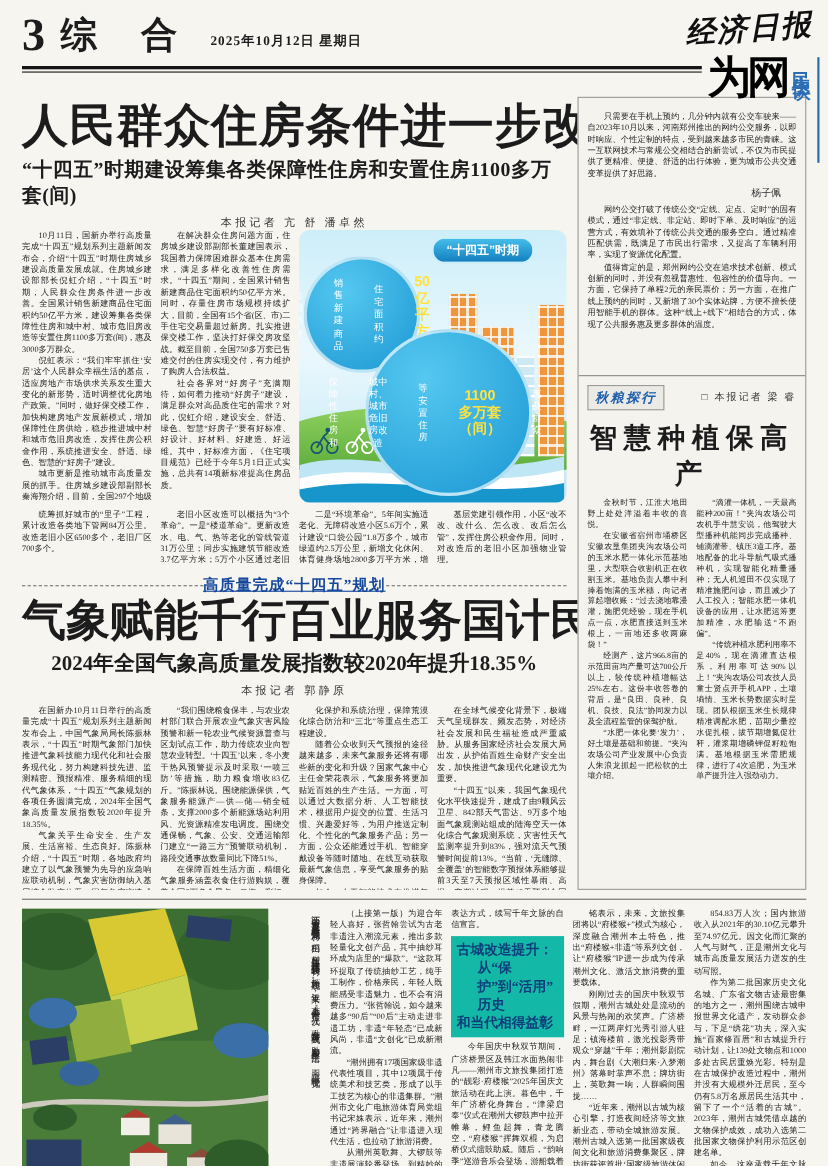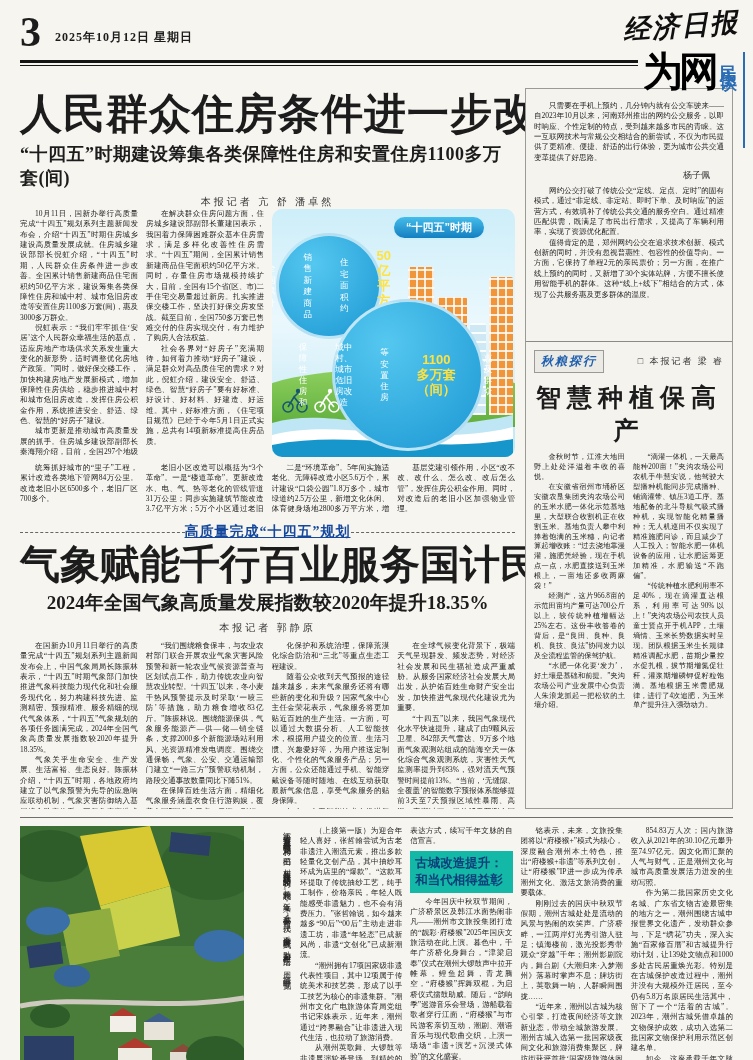--- a/index.html
+++ b/index.html
@@ -101,20 +101,21 @@
   .lead-line { font-size:7.5px; line-height:1.38; text-align:justify; color:#222; }
 </style>
 </head>
 <body>
 
 <div class="page">
 
   <div class="header">
     <div class="header-row">
       <span class="pageno">3</span>
+      <span class="section">综 合</span>
       <span class="date">
         <span>2025年10月12日</span>
         <span>星期日</span>
       </span>
     </div>
     <div class="header-rule"></div>
     <div class="header-rule2"></div>
     <div class="masthead">经济日报</div>
     <div class="col-logo">
       <span class="col-logo-big">为网</span>
@@ -303,20 +304,21 @@
     <div class="b-col">
         <p class="para">（上接第一版）为迎合年轻人喜好，张哲翰尝试为古老非遗注入潮流元素，推出多款轻量化文创产品，其中抽纱耳环成为店里的“爆款”。“这款耳环提取了传统抽纱工艺，纯手工制作，价格亲民，年轻人既能感受非遗魅力，也不会有消费压力。”张哲翰说，如今越来越多“90后”“00后”主动走进非遗工坊，非遗“年轻态”已成新风尚，非遗“文创化”已成新潮流。</p>
         <p class="para">“潮州拥有17项国家级非遗代表性项目，其中12项属于传统美术和技艺类，形成了以手工技艺为核心的非遗集群。”潮州市文化广电旅游体育局党组书记宋姝表示，近年来，潮州通过“跨界融合”让非遗进入现代生活，也拉动了旅游消费。</p>
         <p class="para">从潮州英歌舞、大锣鼓等非遗展演轮番登场，到精妙的潮绣与木雕走进现代设计，再到醇厚的工夫茶道飘香世界，潮州用行动证明：最好的传承，正是这与时俱进的</p>
       </div>
 
     <div class="b-col">
       <div class="lead-line">表达方式，续写千年文脉的自信宣言。</div>
       <div class="box-title">
         <div>古城改造提升：</div>
+        <div class="l2">从“保护”到“活用” 历史</div>
         <div>和当代相得益彰</div>
       </div>
       <div>
           <p class="para">今年国庆中秋双节期间，广济桥景区及韩江水面热闹非凡——潮州市文旅投集团打造的“靓彩·府楼猴”2025年国庆文旅活动在此上演。暮色中，千年广济桥化身舞台，“津梁启奉”仪式在潮州大锣鼓声中拉开帷幕，鲤鱼起舞，青龙腾空，“府楼猴”挥舞双棍，为启桥仪式擂鼓助威。随后，“韵响季”巡游音乐会登场，游船载着歌者穿行江面，“府楼猴”与市民游客亲切互动，潮剧、潮语音乐与现代歌曲交织，上演一场场“非遗+演艺+沉浸式体验”的文化盛宴。</p>
         </div>
     </div>
 
     <div class="b-col">
         <p class="para">铭表示，未来，文旅投集团将以“府楼猴+”模式为核心，深度融合潮州本土特色，推出“府楼猴+非遗”等系列文创，让“府楼猴”IP进一步成为传承潮州文化、激活文旅消费的重要载体。</p>
         <p class="para">刚刚过去的国庆中秋双节假期，潮州古城处处是流动的风景与热闹的欢笑声。广济桥畔，一江两岸灯光秀引游人驻足；镇海楼前，激光投影秀带观众“穿越”千年；潮州影剧院内，舞台剧《大潮归来·入梦潮州》落幕时掌声不息；牌坊街上，英歌舞一响，人群瞬间围拢……</p>

